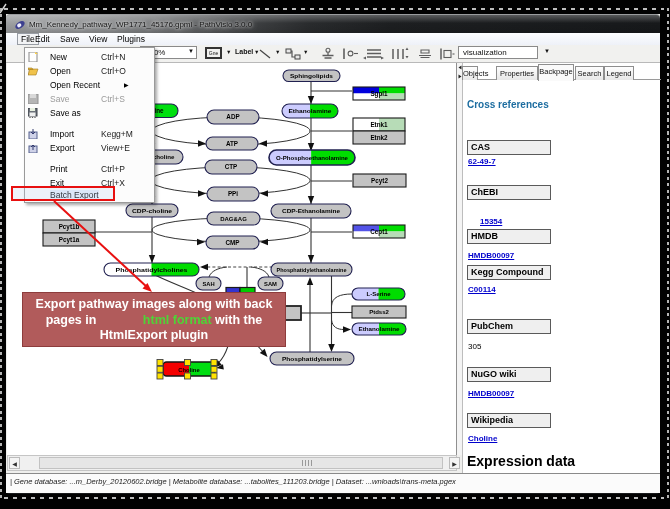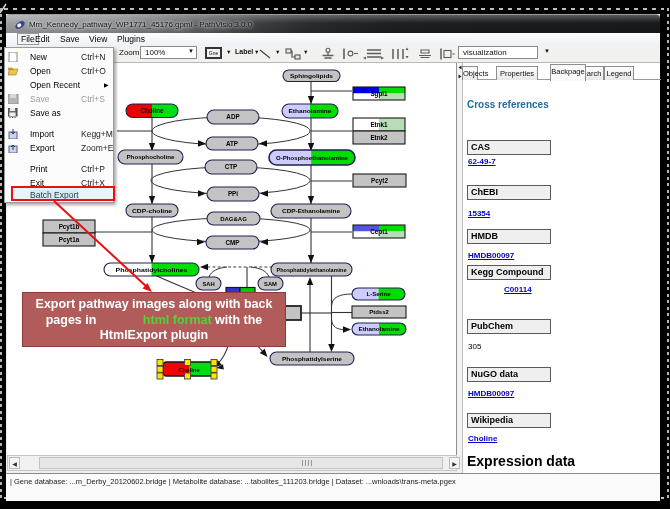--- a/index.html
+++ b/index.html
@@ -14,22 +14,22 @@
 #canvas{left:7px;top:63px;width:450px;height:392px;background:#fff;border-right:1px solid #909090;}
 #splitter{left:457px;top:63px;width:5px;height:392px;background:#f4f4f4;}
 #sidebar{left:462px;top:63px;width:198px;height:410px;background:#fff;border-left:1px solid #bdbdbd;}
 .tab{position:absolute;height:14px;top:3px;background:linear-gradient(#fefefe,#e7e7e7);border:1px solid #8e8e8e;border-bottom:none;font-size:7.5px;text-align:center;line-height:14px;color:#111;}
 .tabsel{background:#fafafa;top:1px;height:17px;z-index:2;}
 .tabrow{position:absolute;left:0;top:0;width:198px;height:17px;border-bottom:1px solid #9a9a9a;}
 .hdr{position:absolute;left:4px;width:84px;height:15px;background:#efefef;border:1px solid #5a5a5a;font-weight:bold;font-size:9px;color:#000;line-height:13px;padding-left:3px;}
 .lnk{position:absolute;left:5px;font-weight:bold;font-size:8px;color:#0000cc;text-decoration:underline;}
 #hscroll{left:7px;top:455px;width:450px;height:16px;background:#f0f0f0;border:1px solid #c5c5c5;}
 .sbtn{position:absolute;top:1px;width:11px;height:12px;background:#f4f4f4;border:1px solid #bbb;font-size:6px;color:#333;text-align:center;line-height:12px;}
-#statusbar{left:6px;top:473px;width:654px;height:28px;background:#fbfbfb;border-top:1px solid #8a8a8a;font-size:7.5px;color:#1a1a1a;line-height:15px;white-space:nowrap;}
-#menupopup{left:4px;top:47px;width:110px;height:156px;background:#fcfcfc;border:1px solid #9a9a9a;box-shadow:2px 2px 3px rgba(0,0,0,.35);font-size:8.5px;color:#000;padding-left:40px;}
+#statusbar{left:6px;top:473px;width:654px;height:20px;background:#fbfbfb;border-top:1px solid #8a8a8a;font-size:7.5px;color:#1a1a1a;line-height:15px;white-space:nowrap;font-style:italic;}
+#menupopup{left:24px;top:47px;width:131px;height:156px;background:#fcfcfc;border:1px solid #9a9a9a;box-shadow:2px 2px 3px rgba(0,0,0,.35);font-size:8.5px;color:#000;padding-left:40px;}
 .mi{position:absolute;left:25px;}
 .ms{position:absolute;left:76px;color:#222;}
 .mico{position:absolute;left:3px;width:11px;height:10px;}
 #redbox{left:11px;top:186px;width:104px;height:15px;border:2px solid #e81010;background:rgba(190,210,240,.25);}
 #callout{left:22px;top:292px;width:264px;height:55px;background:#b15b5b;border:1px solid #8d3c3c;color:#fff;font-weight:bold;font-size:12.5px;text-align:center;line-height:15.5px;padding-top:4px;}
 #callout .g{color:#4fd337;margin-left:43px;}
 </style></head>
 <body>
 <div id="stage">
 
@@ -379,36 +379,36 @@
 <rect x="211.0" y="366.3" width="6" height="6" fill="#ffe200" stroke="#444" stroke-width="0.9"></rect>
 <rect x="157.0" y="373.0" width="6" height="6" fill="#ffe200" stroke="#444" stroke-width="0.9"></rect>
 <rect x="184.5" y="373.0" width="6" height="6" fill="#ffe200" stroke="#444" stroke-width="0.9"></rect>
 <rect x="211.0" y="373.0" width="6" height="6" fill="#ffe200" stroke="#444" stroke-width="0.9"></rect>
 </svg>
 
 <div class="abs" id="sidebar">
  <div class="tabrow">
   <div class="tab" style="left:-1px;width:16px;">Objects</div>
   <div class="tab" style="left:33px;width:42px;">Properties</div>
-  <div class="tab tabsel" style="left:75px;width:36px;margin-left:12px;">Backpage</div>
+  <div class="tab tabsel" style="left:75px;width:36px;">Backpage</div>
   <div class="tab" style="left:112px;width:29px;">Search</div>
   <div class="tab" style="left:141px;width:30px;">Legend</div>
  </div>
  <div class="abs" style="left:4px;top:36px;font-weight:bold;font-size:10px;color:#1d6da0;">Cross references</div>
  <div class="hdr" style="top:77px;">CAS</div>
       <div class="lnk" style="top:94px;">62-49-7</div>
  <div class="hdr" style="top:122px;">ChEBI</div>
-      <div class="lnk" style="top:146px;">15354</div>
+      <div class="lnk" style="top:154px;margin-left:12px;">15354</div>
  <div class="hdr" style="top:166px;">HMDB</div>
       <div class="lnk" style="top:188px;">HMDB00097</div>
  <div class="hdr" style="top:202px;">Kegg Compound</div>
-      <div class="lnk" style="top:222px;margin-left:36px;">C00114</div>
+      <div class="lnk" style="top:222px;">C00114</div>
  <div class="hdr" style="top:256px;">PubChem</div>
       <div class="abs" style="left:5px;top:279px;font-size:8px;">305</div>
- <div class="hdr" style="top:304px;">NuGO data</div>
+ <div class="hdr" style="top:304px;">NuGO wiki</div>
       <div class="lnk" style="top:326px;">HMDB00097</div>
  <div class="hdr" style="top:350px;">Wikipedia</div>
       <div class="lnk" style="top:371px;">Choline</div>
  <div class="abs" style="left:4px;top:390px;font-weight:bold;font-size:14px;color:#000;">Expression data</div>
 </div>
 
 <div class="abs" id="hscroll">
  <div class="sbtn" style="left:1px;">◀</div>
  <div class="sbtn" style="left:441px;">▶</div>
  <div class="abs" style="left:31px;top:1px;width:404px;height:12px;background:#e6e6e6;border:1px solid #c2c2c2;"></div>
@@ -451,21 +451,21 @@
         <rect x="1" y="3" width="8" height="7" fill="#cfd2e8" stroke="#55608e"></rect>
         <path d="M5 0 v5 M3 3 l2 2 2-2" stroke="#333a6e" fill="none"></path>
       </svg>
       <span class="mi" style="top:81px;">Import</span>
       <span class="ms" style="top:81px;">Kegg+M</span>
  <svg class="mico" style="top:95px;">
         <rect x="1" y="3" width="8" height="7" fill="#cfd2e8" stroke="#55608e"></rect>
         <path d="M5 7 v-5 M3 4 l2 -2 2 2" stroke="#333a6e" fill="none"></path>
       </svg>
       <span class="mi" style="top:95px;">Export</span>
-      <span class="ms" style="top:95px;">Zoom+E</span>
+      <span class="ms" style="top:95px;">View+E</span>
  <span class="mi" style="top:116px;">Print</span>
       <span class="ms" style="top:116px;">Ctrl+P</span>
  <span class="mi" style="top:130px;">Exit</span>
       <span class="ms" style="top:130px;">Ctrl+X</span>
  <span class="mi" style="top:142px;background:#e6eefb;">Batch Export</span>
 </div>
 <div class="abs" id="redbox"></div>
 
 <svg class="abs" style="left:0;top:0;" width="670" height="509" viewBox="0 0 670 509" pointer-events="none">
  <line x1="54" y1="201" x2="148" y2="288" stroke="#e81010" stroke-width="2"></line>

